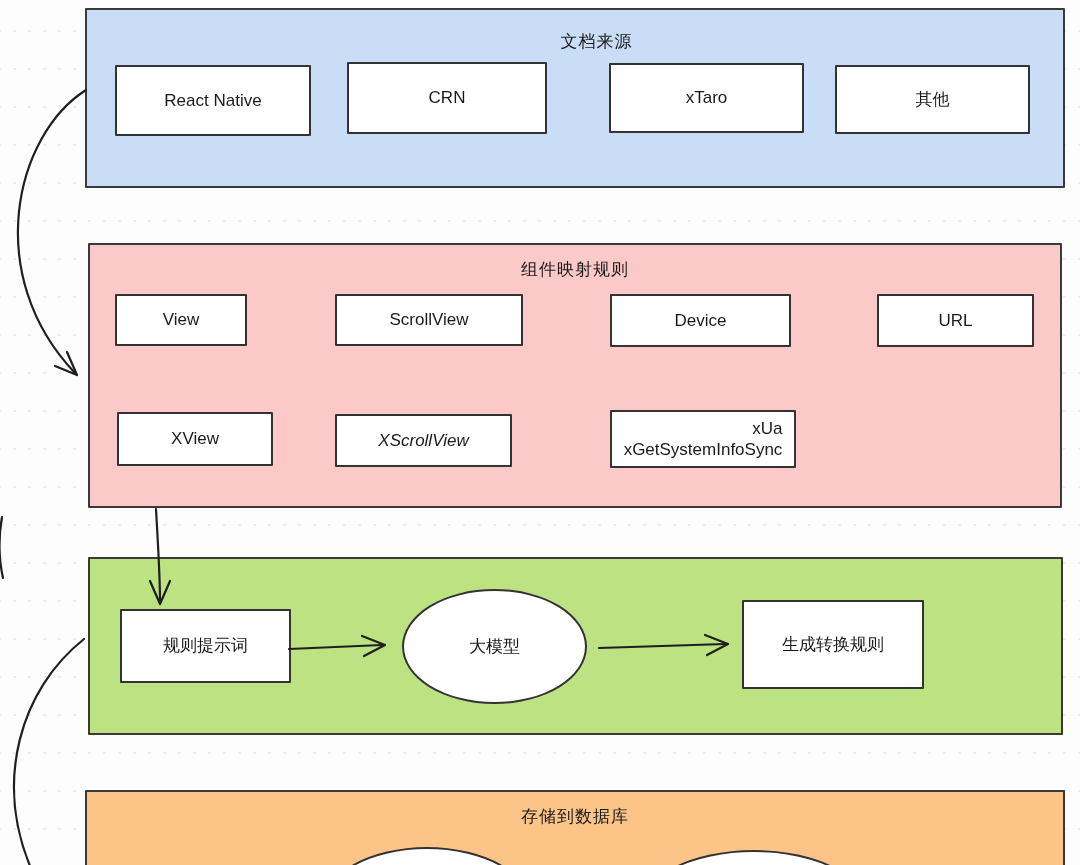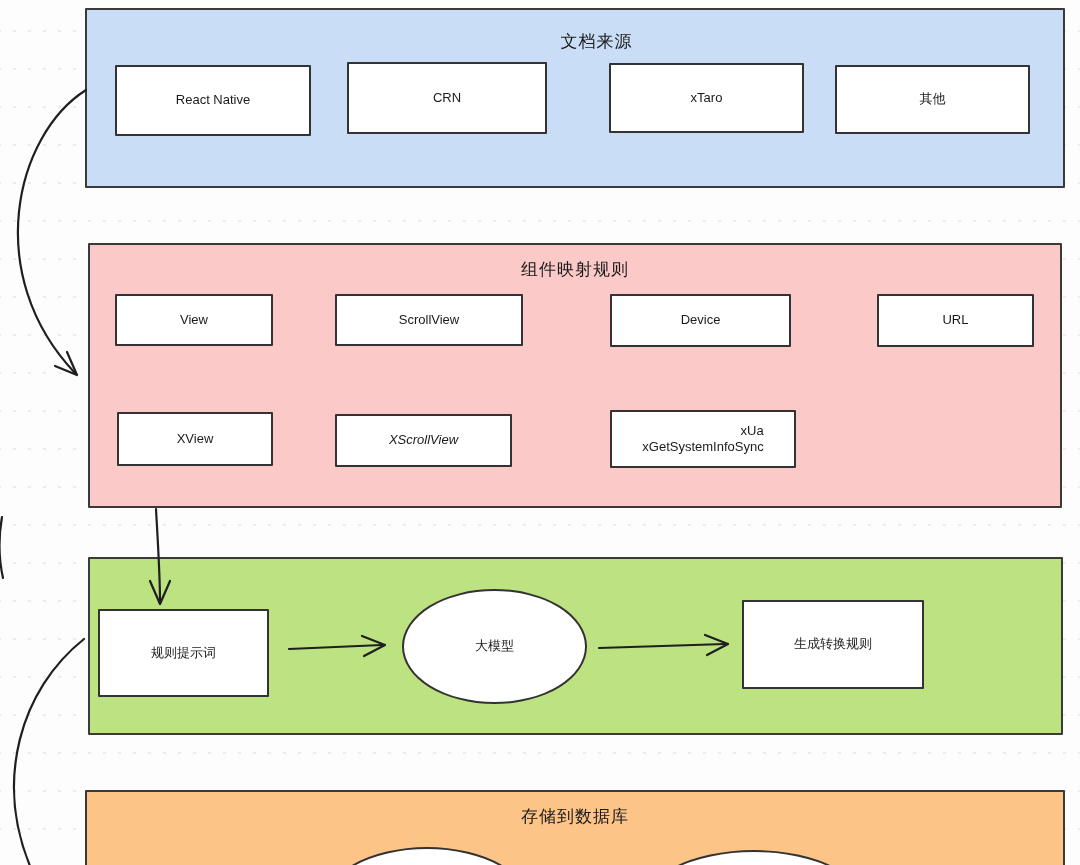--- a/index.html
+++ b/index.html
@@ -30,21 +30,21 @@
   .node{
     position:absolute;
     background:#ffffff;
     border:2px solid #333333;
     border-radius:1px;
     box-sizing:border-box;
     display:flex;
     align-items:center;
     justify-content:center;
     text-align:center;
-    font-size:13px;
+    font-size:17px;
     line-height:1.25;
     white-space:pre-line;
   }
   .ellipse{border-radius:50%;}
   svg.wires{
     position:absolute;
     left:0;top:0;
     width:1080px;height:865px;
     pointer-events:none;
     fill:none;
@@ -64,32 +64,32 @@
   <section class="panel" style="left: 85px; top: 8px; width: 980px; height: 180px; background-color: rgb(201, 222, 246);">
     <div class="panel-title" style="top:20px;margin-left:43px;">文档来源</div>
     <div class="node" style="left:28px;top:55px;width:196px;height:71px;">React Native</div>
     <div class="node" style="left:260px;top:52px;width:200px;height:72px;">CRN</div>
     <div class="node" style="left:522px;top:53px;width:195px;height:70px;">xTaro</div>
     <div class="node" style="left:748px;top:55px;width:195px;height:69px;">其他</div>
   </section>
 
   <section class="panel" style="left: 88px; top: 243px; width: 974px; height: 265px; background-color: rgb(251, 201, 200);">
     <div class="panel-title" style="top:13px;">组件映射规则</div>
-    <div class="node" style="left:25px;top:49px;width:158px;height:52px;">View</div>
+    <div class="node" style="left:25px;top:49px;width:132px;height:52px;">View</div>
     <div class="node" style="left:245px;top:49px;width:188px;height:52px;">ScrollView</div>
     <div class="node" style="left:520px;top:49px;width:181px;height:53px;">Device</div>
     <div class="node" style="left:787px;top:49px;width:157px;height:53px;">URL</div>
     <div class="node" style="left:27px;top:167px;width:156px;height:54px;">XView</div>
     <div class="node" style="left:245px;top:169px;width:177px;height:53px;font-style:italic;">XScrollView</div>
     <div class="node" style="left:520px;top:165px;width:186px;height:58px;text-align:right;">xUa
 xGetSystemInfoSync</div>
   </section>
 
   <section class="panel" style="left: 88px; top: 557px; width: 975px; height: 178px; background-color: rgb(188, 226, 129);">
-    <div class="node" style="left:8px;top:50px;width:171px;height:88px;">规则提示词</div>
+    <div class="node" style="left:30px;top:50px;width:171px;height:74px;">规则提示词</div>
     <div class="node ellipse" style="left:312px;top:30px;width:185px;height:115px;">大模型</div>
     <div class="node" style="left:652px;top:41px;width:182px;height:89px;">生成转换规则</div>
   </section>
 
   <section class="panel" style="left: 85px; top: 790px; width: 980px; height: 95px; background-color: rgb(253, 196, 136);">
     <div class="panel-title" style="top:13px;">存储到数据库</div>
     <div class="node ellipse" style="left:235px;top:55px;width:210px;height:120px;"></div>
     <div class="node ellipse" style="left:552px;top:58px;width:230px;height:120px;"></div>
   </section>
 

